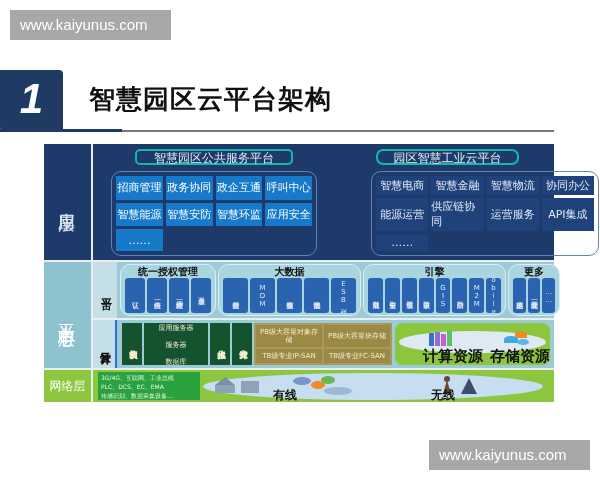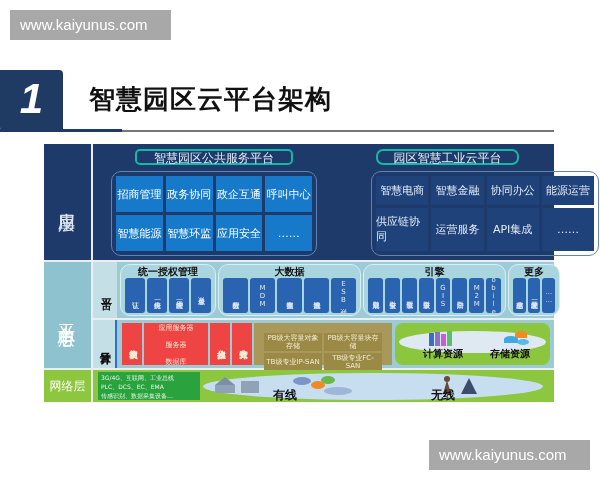--- a/index.html
+++ b/index.html
@@ -80,39 +80,39 @@
   }
   .g-auth { left: 27px; width: 96px; }
   .g-bigdata { left: 125px; width: 143px; }
   .g-engine { left: 270px; width: 143px; }
   .g-more { left: 415px; width: 52px; }
 
   
   .cloud-body { position: absolute; left: 49px; top: 176px; width: 461px; height: 48px; background: #9ccbd6; }
   .cloud-sub { top: 0; height: 48px; background: #c4e0e6; border-right: 2px solid #2a6fd1; }
   .olive {
-    position: absolute; top: 3px; height: 42px; background: #ef4444; color: #f3ecd2; font-size: 7px; gap: 7px;
+    position: absolute; top: 3px; height: 42px; background: #14532d; color: #f3ecd2; font-size: 7px; gap: 7px;
   }
   .olive-vert {
     display: flex; align-items: center; justify-content: center;
     writing-mode: vertical-rl; text-orientation: upright; font-weight: bold; font-size: 8px;
   }
   .o-lb { left: 29px; width: 20px; }
   .o-servers { left: 51px; width: 64px; display: flex; flex-direction: column; justify-content: space-around; align-items: center; }
   .o-virt { left: 117px; width: 20px; }
   .o-dist { left: 139px; width: 20px; }
-  .o-storage { left: 161px; width: 138px; display: grid; grid-template-columns: 1fr 1fr; gap: 2px; padding: 10px; background: #a9985a; }
+  .o-storage { left: 161px; width: 138px; display: grid; grid-template-columns: 1fr 1fr; gap: 2px; padding: 2px; background: #a9985a; }
   .store-cell { background: #9b8a45; display: flex; align-items: center; justify-content: center; text-align: center; line-height: 8px; padding: 1px; }
   .green-pane {
     position: absolute; left: 302px; top: 3px; width: 155px; height: 42px; background: #8cc63f; border-radius: 8px; overflow: hidden;
   }
   .cloud-shape {
     position: absolute; left: 4px; top: 8px; width: 147px; height: 22px; background: #dfe9f2; border-radius: 50%;
   }
-  .res-label { position: absolute; top: 24px; font-size: 10px; font-weight: bold; color: #111; }
+  .res-label { position: absolute; top: 24px; font-size: 15px; font-weight: bold; color: #111; }
   .res-compute { left: 28px; }
   .res-storage { left: 95px; }
   .icon-servers { position: absolute; left: 33px; top: 6px; width: 26px; height: 18px; }
   .icon-disks { position: absolute; left: 106px; top: 6px; width: 30px; height: 18px; }
 
   
   .net-body { position: absolute; left: 49px; top: 226px; width: 461px; height: 32px; background: #8dc63f; }
   .net-list {
     position: absolute; left: 5px; top: 2px; width: 102px; height: 28px; background: #2aa33f; color: #e8f6e4;
     font-size: 6px; line-height: 9px; padding: 1px 3px;
@@ -143,28 +143,30 @@
   <div class="app-body">
     <div class="platform-tag tag-public">智慧园区公共服务平台</div>
     <div class="platform-tag tag-industry">园区智慧工业云平台</div>
 
     <div class="grid-wrap grid-public">
       <div class="cell">招商管理</div>
       <div class="cell">政务协同</div>
       <div class="cell">政企互通</div>
       <div class="cell">呼叫中心</div>
       <div class="cell">智慧能源</div>
+      <div class="cell">智慧安防</div>
       <div class="cell">智慧环监</div>
       <div class="cell">应用安全</div>
       <div class="cell">……</div>
     </div>
 
     <div class="grid-wrap grid-industry">
       <div class="cell">智慧电商</div>
       <div class="cell">智慧金融</div>
+      <div class="cell">智慧物流</div>
       <div class="cell">协同办公</div>
       <div class="cell">能源运营</div>
       <div class="cell">供应链协同</div>
       <div class="cell">运营服务</div>
       <div class="cell">API集成</div>
       <div class="cell">……</div>
     </div>
   </div>
 
   <div class="plat-body">

